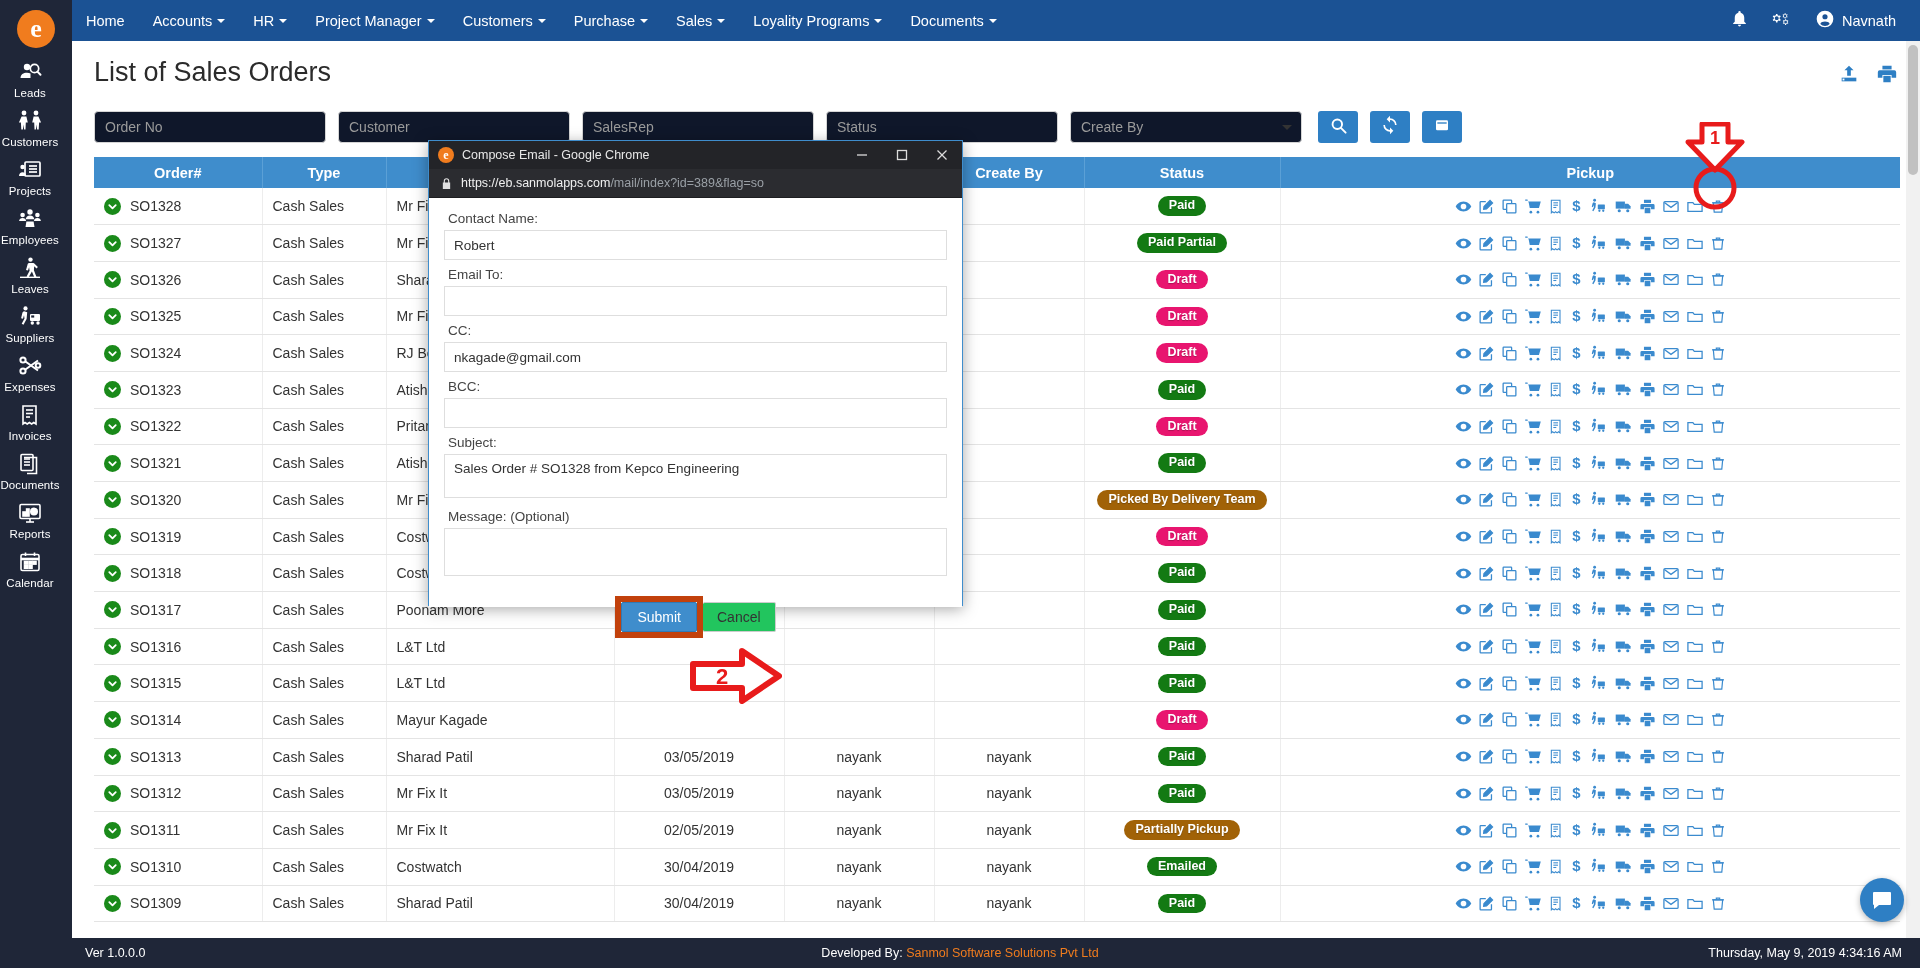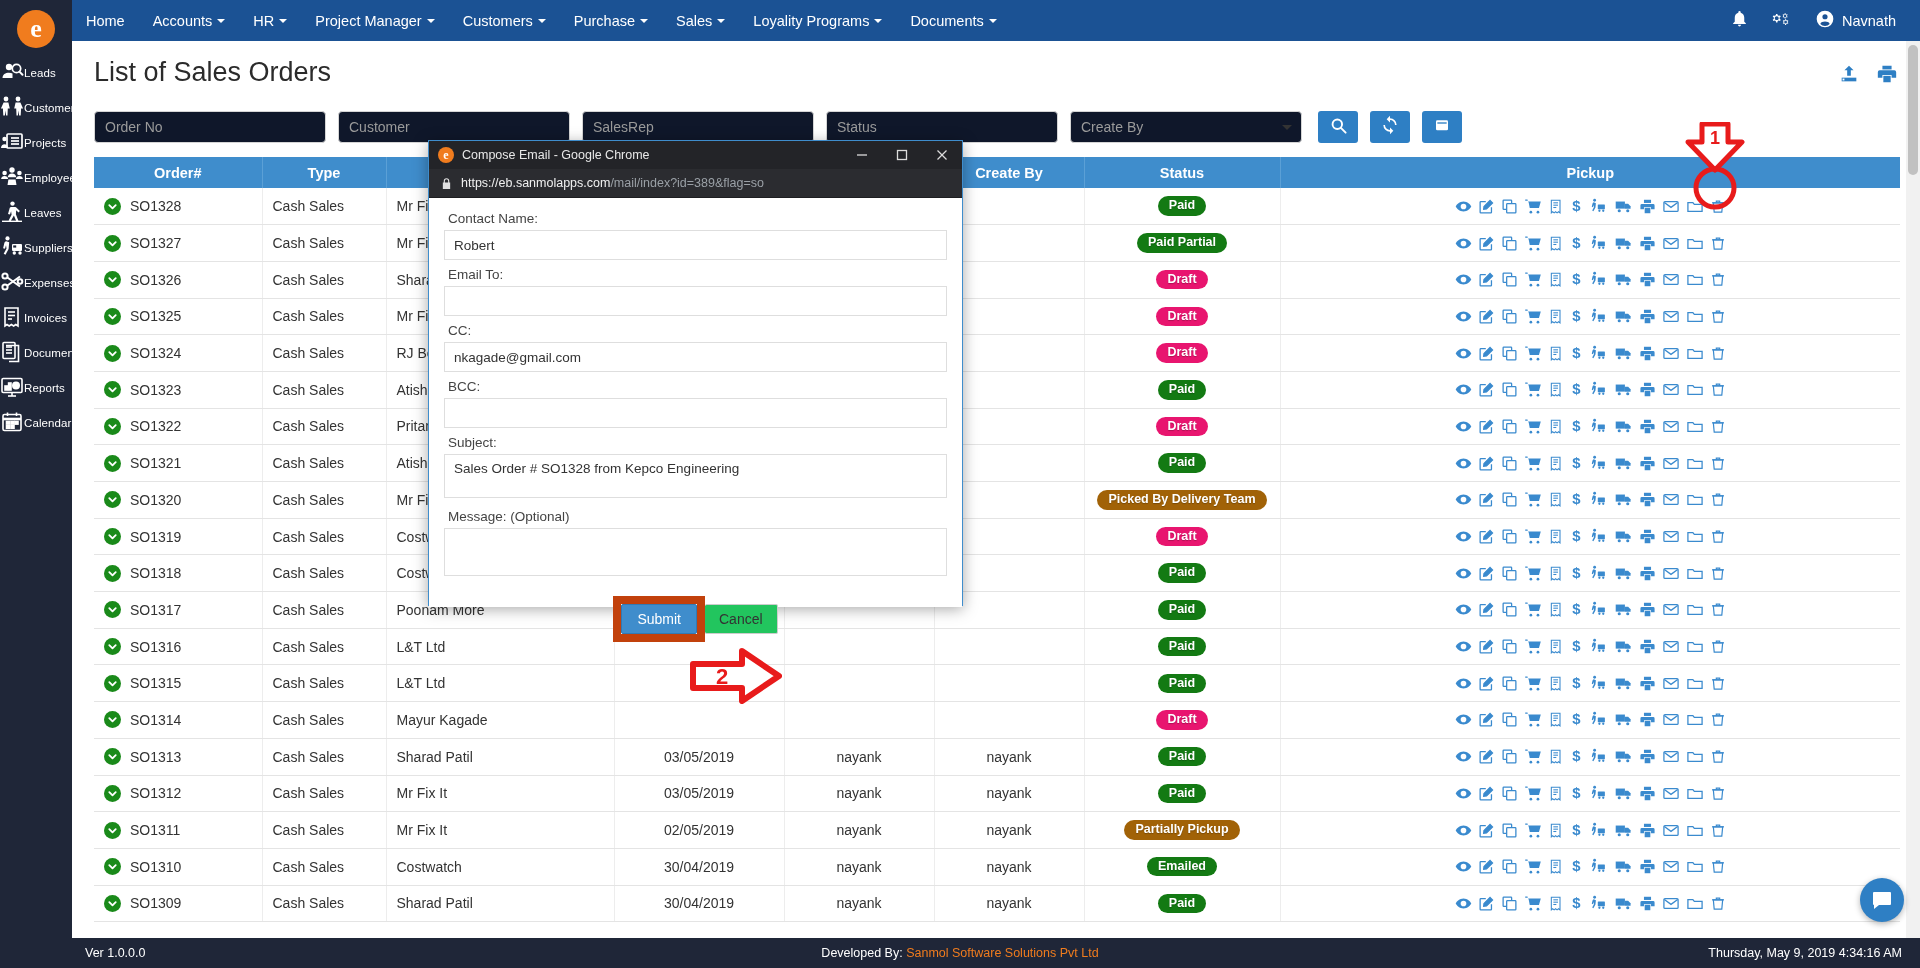--- a/index.html
+++ b/index.html
@@ -31,21 +31,21 @@
     width: 38px; height: 38px; border-radius: 50%;
     background: #f07c1e;
     display: flex; align-items: center; justify-content: center;
     color: #fff; font-size: 26px; font-weight: 700;
     font-family: "Liberation Serif", serif;
     line-height: 1;
   }
   .side-item {
     width: 72px;
     padding: 5px 12px 4px 0;
-    display: flex; flex-direction: row; align-items: center;
+    display: flex; flex-direction: column; align-items: center;
     cursor: pointer;
     color: #ffffff;
   }
   .side-item .sic { height: 26px; display:flex; align-items:center; justify-content:center; }
   .side-item .sic svg { display:block; }
   .side-item .slabel {
     font-size: 11.5px; margin-top: 2px; color: #fff; letter-spacing: .1px;
   }
 
   
@@ -230,21 +230,21 @@
     background: #3f8dcc; color: #fff; border: 1px solid #3179b3;
     font-size: 14px; padding: 6px 15px; cursor: pointer; border-radius: 2px;
     font-family: "Liberation Sans", sans-serif;
   }
   .cancel-btn {
     background: #22c55e; color: #333; border: 1px solid #ccc; border-left: none;
     font-size: 14px; padding: 6px 14px; cursor: pointer; border-radius: 2px;
     font-family: "Liberation Sans", sans-serif;
   }
   .submit-highlight {
-    border: 8px solid #c2410c; padding: 0; display: inline-block;
+    border: 6px solid #c2410c; padding: 0; display: inline-block;
     line-height: 0;
   }
 
   
   .ann { position: absolute; z-index: 80; pointer-events: none; }
   .ann-1 { left: 1680px; top: 122px; }
   .ann-2 { left: 690px; top: 648px; }
 
   
   .footer {

